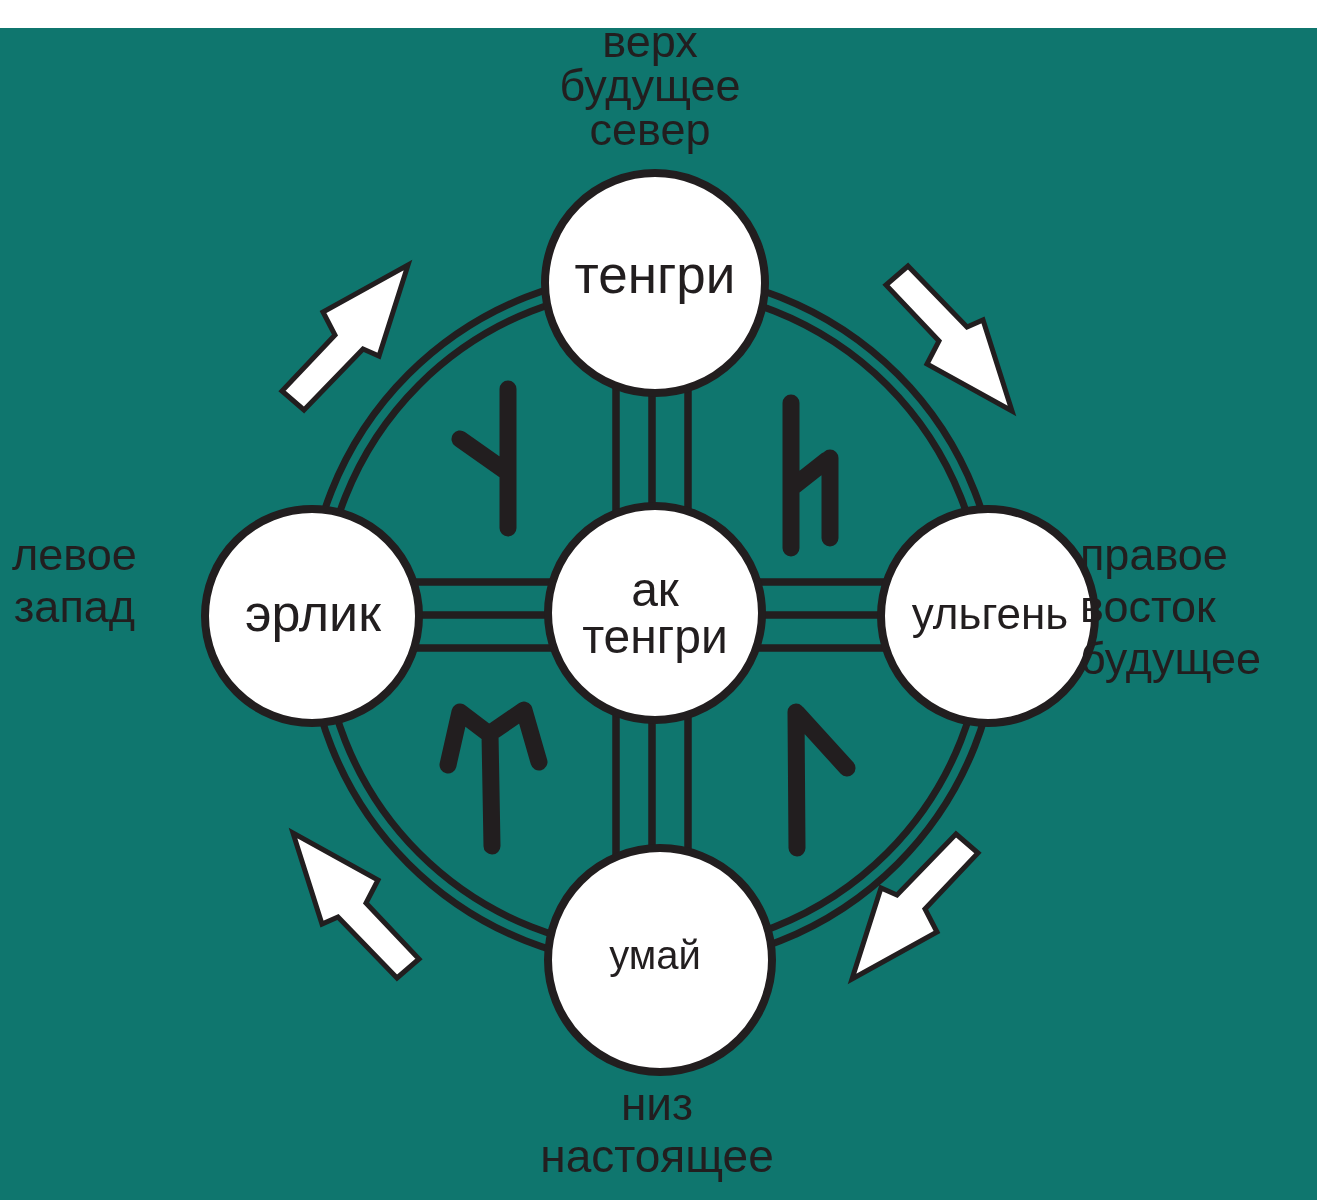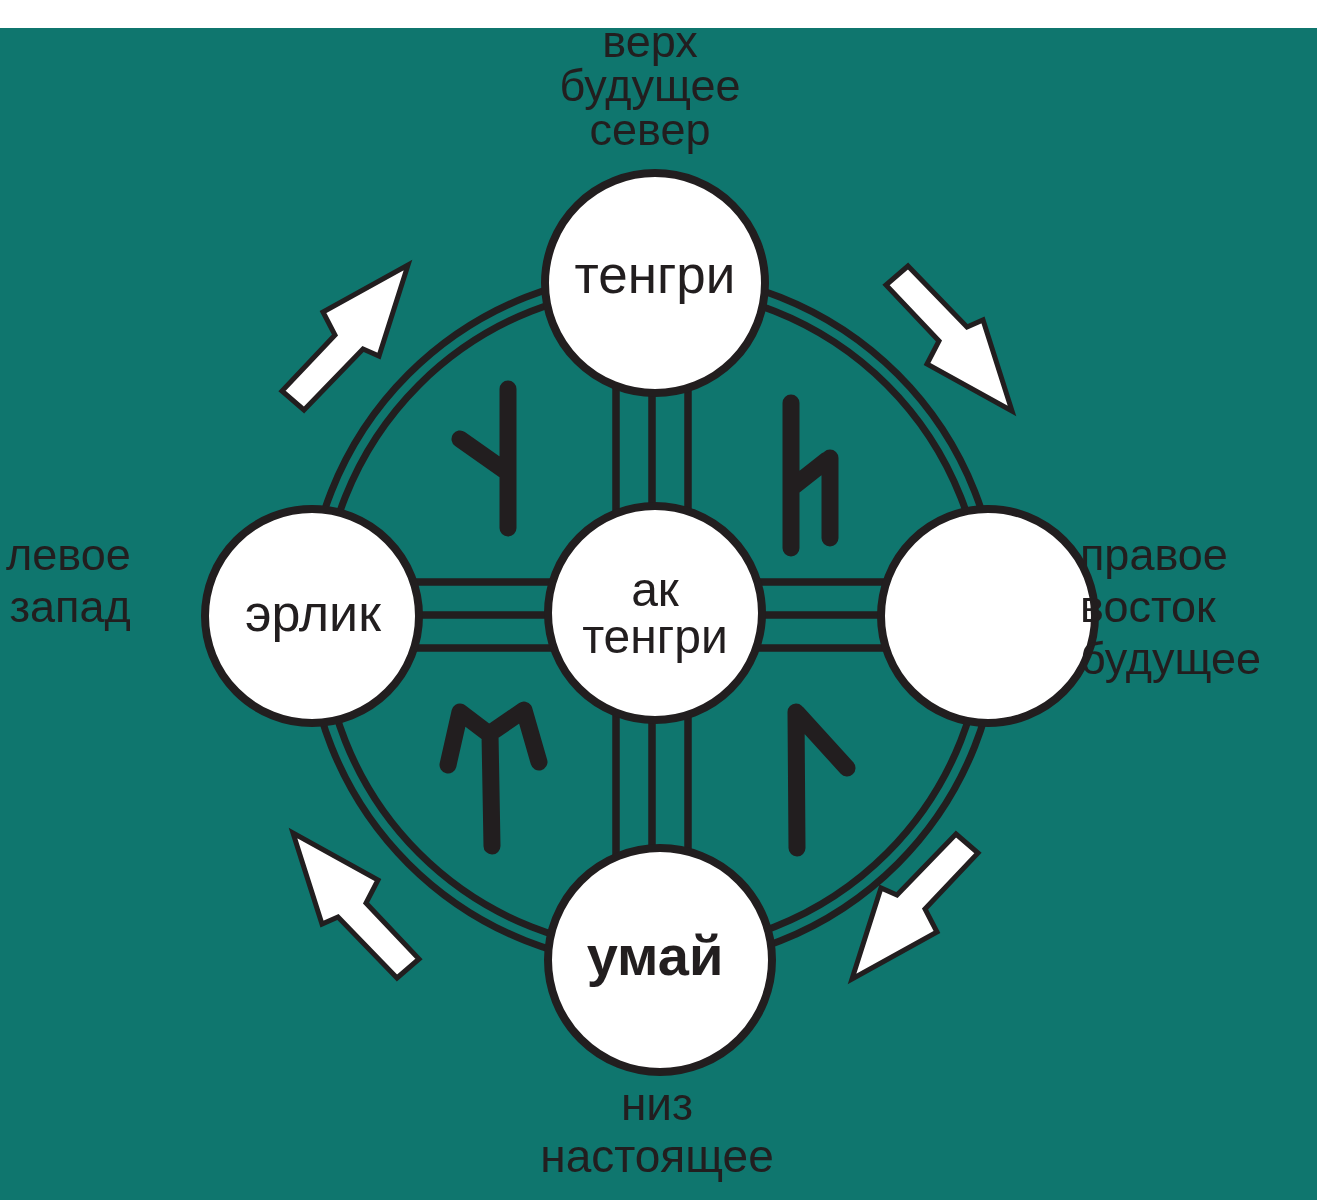--- a/index.html
+++ b/index.html
@@ -12,28 +12,28 @@
     overflow:hidden;
     margin-top:28px;
   }
   #diagram-svg{position:absolute;left:0;top:0;}
   .lbl{position:absolute;white-space:nowrap;}
   .lbl span{display:block;}
   .corner{font-size:45px;line-height:52px;}
   .corner.center-align{text-align:center;transform:translateX(-50%);}
   .node-label{transform:translate(-50%,-50%);text-align:center;}
   #lbl-top{left:650px;top:-8px;line-height:44px;}
-  #lbl-left{left:6px;top:501px;text-align:right;}
+  #lbl-left{left:12px;top:501px;text-align:center;}
   #lbl-right{left:1080px;top:501px;text-align:left;}
   #lbl-bottom{left:657px;top:1050px;font-size:46px;}
   #node-top-label{left:655px;top:246px;font-size:53px;}
   #node-center-label{left:655px;top:585px;font-size:48px;line-height:47px;}
   #node-left-label{left:313px;top:585px;font-size:52px;}
   #node-right-label{left:990px;top:586px;font-size:44px;}
-  #node-bottom-label{left:655px;top:927px;font-size:56px;font-weight:bold;}
+  #node-bottom-label{left:655px;top:927px;font-size:40px;}
 </style>
 </head>
 <body>
 
 <div id="stage">
 
   <svg id="diagram-svg" width="1317" height="1200" viewBox="0 0 1317 1200">
     <g stroke="#221e1f" fill="none">
 
       <g stroke-width="7">
@@ -98,16 +98,17 @@
 
   <div id="node-top-label" class="lbl node-label">тенгри</div>
 
   <div id="node-center-label" class="lbl node-label">
     <span>ак</span>
     <span>тенгри</span>
   </div>
 
   <div id="node-left-label" class="lbl node-label">эрлик</div>
 
+  <div id="node-right-label" class="lbl node-label">ульгень</div>
 
   <div id="node-bottom-label" class="lbl node-label">умай</div>
 
 </div>
 
 </body></html>

